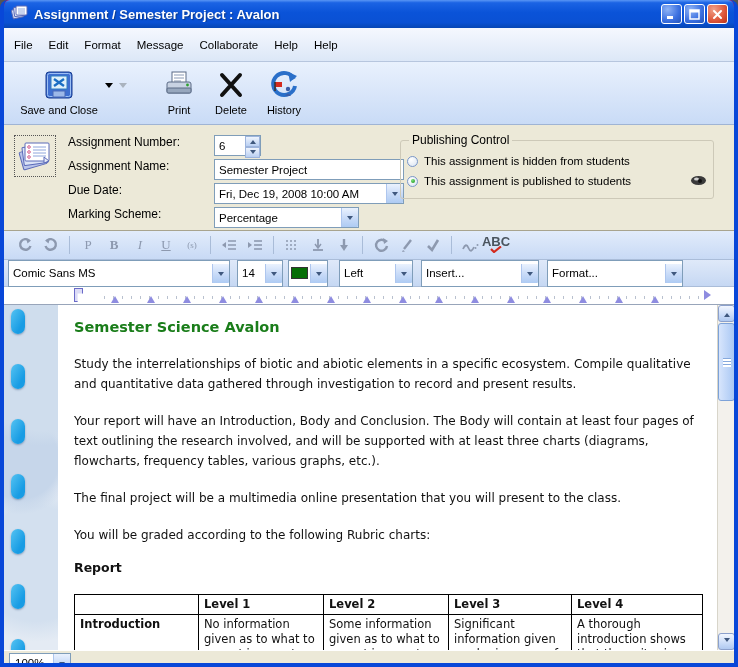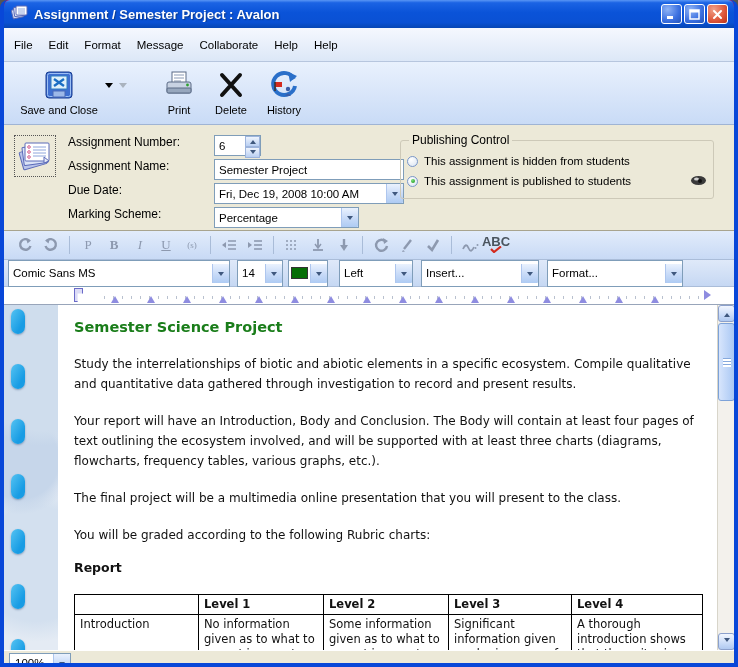--- a/index.html
+++ b/index.html
@@ -88,21 +88,21 @@
   .pill{position:absolute;left:7px;width:14px;height:25px;border-radius:7px;
     background:linear-gradient(120deg,#55c3f2,#189ce4 70%);box-shadow:0 1px 2px rgba(0,40,90,.35);}
   .pagecontent{position:absolute;left:70px;top:0;width:636px;color:#111;
     font-size:12px;line-height:20px;font-family:"DejaVu Sans",sans-serif;}
   .pagecontent h2{font-size:14.5px;color:#1a7d1a;margin:12px 0 0 0;font-weight:bold;}
   .pagecontent p{margin:17px 0 0 0;}
   .pagecontent .rpt{font-weight:bold;margin-top:13px;font-size:12.5px;}
   table.rubric{border-collapse:collapse;margin-top:16px;font-size:11.5px;line-height:15px;}
   table.rubric td,table.rubric th{border:1px solid #000;padding:2px 5px;vertical-align:top;text-align:left;}
   table.rubric th{font-weight:bold;height:18px;}
-  table.rubric td.rowlabel{font-weight:normal;}
+  table.rubric td.rowlabel{font-weight:bold;}
   
   .vscroll{position:absolute;right:0;top:0;bottom:0;width:17px;background:#f3f1ec;
     border-left:1px solid #d8d5ca;}
   .sbtn{position:absolute;left:0;width:17px;height:17px;border:1px solid #8ba0cc;border-radius:3px;
     background:linear-gradient(#f2f6fe,#cadcf8 60%,#b0c9f0);display:flex;align-items:center;justify-content:center;}
   .sbtn.up{top:0;} .sbtn.down{bottom:0;}
   .thumb{position:absolute;left:0;top:18px;width:17px;height:80px;border:1px solid #7da2d8;border-radius:3px;
     background:linear-gradient(90deg,#d7e5fc,#aac8f4);display:flex;align-items:center;justify-content:center;}
   .thumb .grip{width:8px;height:9px;
     background:repeating-linear-gradient(to bottom,#86a9dd 0 1px,#fff 1px 3px);}
@@ -465,23 +465,23 @@
           <div class="pill" style="top: 59px;"></div>
           <div class="pill" style="top: 114px;"></div>
           <div class="pill" style="top: 169px;"></div>
           <div class="pill" style="top: 224px;"></div>
           <div class="pill" style="top: 279px;"></div>
           <div class="pill" style="top: 334px;"></div>
         </div>
     </div>
 
     <div class="pagecontent">
-      <h2>Semester Science Project</h2>
+      <h2>Semester Science Avalon</h2>
       <p>Study the interrelationships of biotic and abiotic elements in a specific ecosystem. Compile qualitative and quantitative data gathered through investigation to record and present results.</p>
-      <p>Your report will have an Introduction, Body and Conclusion. The Body will contain at least four pages of text outlining the ecosystem involved, and will be supported with at least three charts (diagrams, flowcharts, frequency tables, various graphs, etc.).</p>
+      <p>Your report will have an Introduction, Body and Conclusion. The Body will contain at least four pages of text outlining the research involved, and will be supported with at least three charts (diagrams, flowcharts, frequency tables, various graphs, etc.).</p>
       <p>The final project will be a multimedia online presentation that you will present to the class.</p>
       <p>You will be graded according to the following Rubric charts:</p>
       <p class="rpt">Report</p>
 
       <table class="rubric">
         <colgroup>
             <col style="width:124px">
             <col style="width:125px">
             <col style="width:125px">
             <col style="width:123px">

